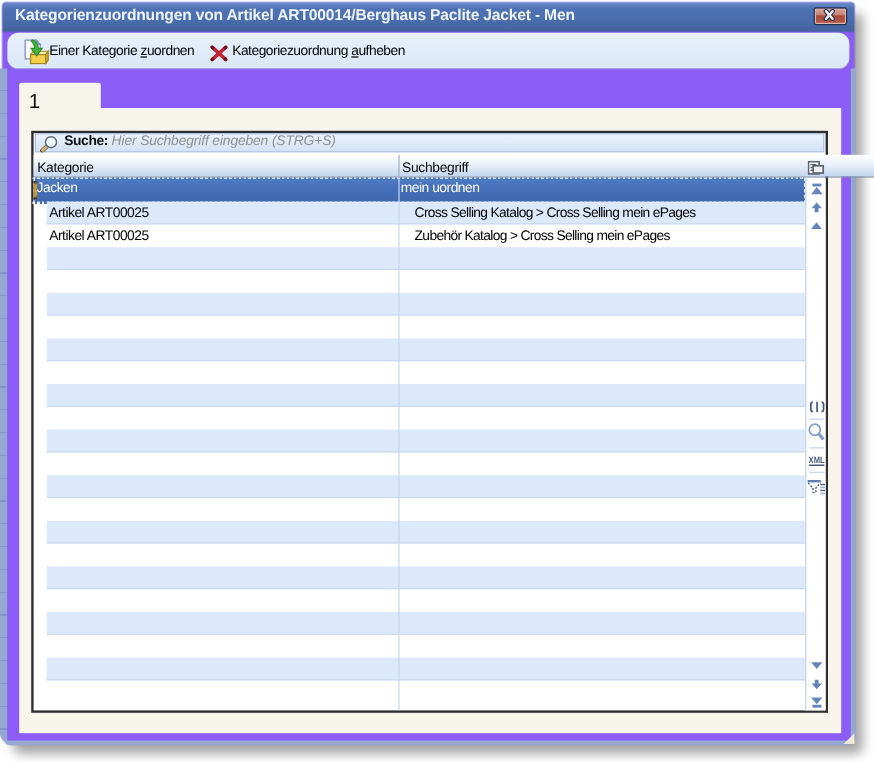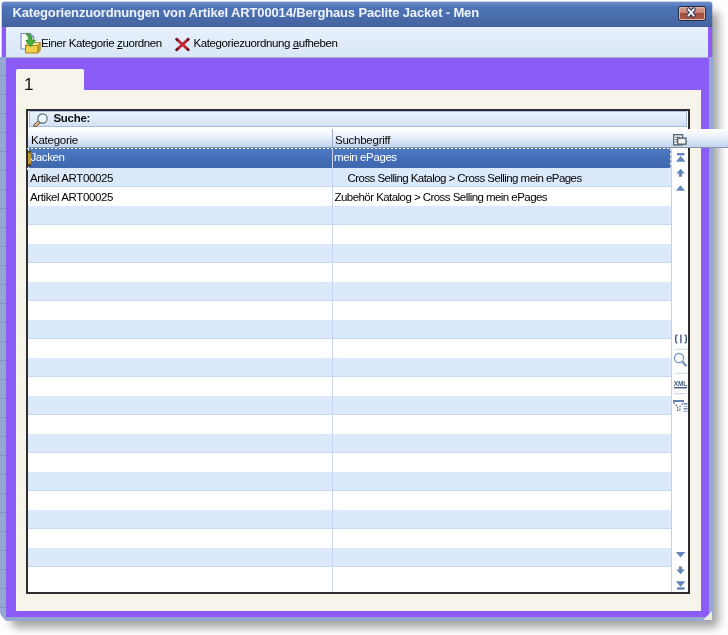--- a/index.html
+++ b/index.html
@@ -12,39 +12,39 @@
     background:linear-gradient(180deg,#6c8cca 0%, #4e73b5 22%, #4a6dae 60%, #45629d 100%);
     border-radius:3px 3px 0 0; border-bottom:1px solid #3f5e9c; }
   .title { position:absolute; left:10.5px; top:3px; font-size:13px; font-weight:bold;
     color:#eef4fc; white-space:nowrap; letter-spacing:-0.15px; }
   .closebtn { position:absolute; left:676px; top:3.5px; width:28px; height:15px;
     border:1.5px solid #22304f; border-radius:2px;
     background:linear-gradient(180deg,#d8a598 0%, #c88175 44%, #a54c3a 46%, #b05946 100%);
     box-shadow: inset 0 0 0 1px #dfb3a6; }
   .toolbar { position:absolute; left:4px; top:25px; width:702px; height:31px;
     background:linear-gradient(180deg,#e8f1fb 0%, #d9e7f7 100%);
-    border-bottom:1px solid #a2b1ca; }
+    border-bottom:1px solid #a2b1ca;border-radius:10px; }
   .tbtext { position:absolute; top:10px; font-size:11.5px; letter-spacing:-0.4px; color:#000; white-space:nowrap; }
   .tab { position:absolute; left:14px; top:67px; width:68px; height:21px;
     background:#F7F4EB; border-radius:2px 2px 0 0; font-size:17px; letter-spacing:-0.3px; color:#111;
     padding:6px 0 0 8px; }
   .card { position:absolute; left:14px; top:88px; width:685px; height:521px;
     background:#F7F4EB; }
   .table { position:absolute; left:23.5px; top:106.5px; width:664.5px; height:485px;
     border:2px solid #2e2e2e; background:#ffffff; }
   .search { position:absolute; left:1px; top:0.5px; right:1px; height:16px;
     border:1px solid #a7bdde;
     background:linear-gradient(180deg,#eaf2fc 0%, #d3e2f5 100%); }
   .suche { position:absolute; left:24px; top:0px; font-size:11.5px; letter-spacing:-0.3px; font-weight:bold; color:#101010; }
   .hint { position:absolute; left:63.5px; top:0px; font-size:11.5px; letter-spacing:-0.1px; font-style:italic; color:#8f8f8f; }
   .thead { position:absolute; left:0; top:18px; width:714px; height:19px;
     background:linear-gradient(180deg,#ffffff 0%, #e9f0fa 45%, #c3d5ef 100%);
     border-bottom:1px solid #8494ac; font-size:11.5px; letter-spacing:-0.25px; color:#060606; }
   .rows { position:absolute; left:0; top:38px; width:643px; height:443px; }
-  .row { position:relative; width:100%; height:19px; font-size:11.5px; letter-spacing:-0.4px; color:#000; }
+  .row { position:relative; width:100%; height:19px; font-size:11.5px; letter-spacing:-0.4px; color:#000;margin-left:11px; }
   .row.b { background:#dce9fb; border-bottom:1px solid #c9d9f1; }
   .rowsel { position:absolute; left:0; top:-1.5px; width:100%; height:22px;
     background:linear-gradient(180deg,#4e7ac4 0%, #426db6 55%, #3f66aa 100%);
     border-left:1.5px dashed #eef3fa; border-right:1.5px dashed #eef3fa;
     color:#ffffff; font-size:11.5px; letter-spacing:-0.4px;text-align:right; }
   .rowsel::before { content:""; position:absolute; left:-1.5px; right:-1.5px; top:0; height:1.5px;
     background:repeating-linear-gradient(90deg,#f2f6fc 0 2px, rgba(120,140,180,0.25) 2px 4px); }
   .rowsel::after { content:""; position:absolute; left:-1.5px; right:-1.5px; bottom:0; height:1.5px;
     background:repeating-linear-gradient(90deg,#f2f6fc 0 2px, rgba(120,140,180,0.25) 2px 4px); }
   .celltext { position:absolute; top:4.2px; white-space:nowrap; }
@@ -102,43 +102,44 @@
   <div class="tab">1 Standard</div>
   <div class="card"></div>
   <div class="table">
     <div class="search">
       <svg width="16" height="15" viewBox="0 0 16 15" style="position:absolute;left:3px;top:0px">
         <line x1="6.3" y1="9.7" x2="2.2" y2="13.6" stroke="#4a4a42" stroke-width="3.6" stroke-linecap="round"></line>
         <line x1="6.5" y1="9.5" x2="2.5" y2="13.3" stroke="#e0b478" stroke-width="2.4" stroke-linecap="round"></line>
         <circle cx="9.5" cy="6.5" r="4.6" fill="#eef9fb" stroke="#5c6878" stroke-width="1.2"></circle>
       </svg>
       <span class="suche">Suche:</span>
+      <span class="hint">Hier Suchbegriff eingeben (STRG+S)</span>
     </div>
     <div class="thead">
       <span style="position:absolute;left:3.5px;top:5px;">Kategorie</span>
       <span style="position:absolute;left:307.5px;top:5px;">Suchbegriff</span>
       <div style="position:absolute;left:304px;top:0;width:1px;height:18px;background:#9fafc8;"></div>
       <svg width="14" height="13" viewBox="0 0 15 14" style="position:absolute;left:645.5px;top:5.5px">
         <rect x="0.75" y="0.75" width="9.5" height="11" fill="#ffffff" stroke="#5a6572" stroke-width="1.5"></rect>
         <line x1="2.5" y1="3.5" x2="8" y2="3.5" stroke="#5a6572" stroke-width="1.2"></line>
         <line x1="2.5" y1="6" x2="8" y2="6" stroke="#5a6572" stroke-width="1.2"></line>
         <line x1="2.5" y1="8.5" x2="8" y2="8.5" stroke="#5a6572" stroke-width="1.2"></line>
         <rect x="5" y="4.5" width="9" height="6.5" fill="#f2f2f2" stroke="#5a6572" stroke-width="1.5"></rect>
       </svg>
     </div>
     <div class="rows">
       <div class="rowsel" style="top:-1px;">
         <span class="celltext" style="left:2px;top:3.2px;">Jacken</span>
-        <span class="celltext" style="left:305.5px;top:3.2px;">mein ePages</span>
+        <span class="celltext" style="left:305.5px;top:3.2px;">mein uordnen</span>
         <div style="position:absolute;left:-0.5px;top:3px;width:3px;height:15px;background:linear-gradient(180deg,#2c2416,#c09a36 20%,#c09a36 80%,#2c2416);"></div>
       </div>
       <div class="row"></div>
       <div class="row b">
           <span class="celltext" style="left:2.5px;">Artikel ART00025</span>
-          <span class="celltext" style="left:320px;letter-spacing:-0.55px;">Cross Selling Katalog &gt; Cross Selling mein ePages</span>
+          <span class="celltext" style="left:307px;letter-spacing:-0.55px;">Cross Selling Katalog &gt; Cross Selling mein ePages</span>
         </div>
       <div class="row">
           <span class="celltext" style="left:2.5px;">Artikel ART00025</span>
           <span class="celltext" style="left:307px;letter-spacing:-0.55px;">Zubehör Katalog &gt; Cross Selling mein ePages</span>
         </div>
       <div class="row b"></div>
       <div class="row"></div>
       <div class="row b"></div>
       <div class="row"></div>
       <div class="row b"></div>

